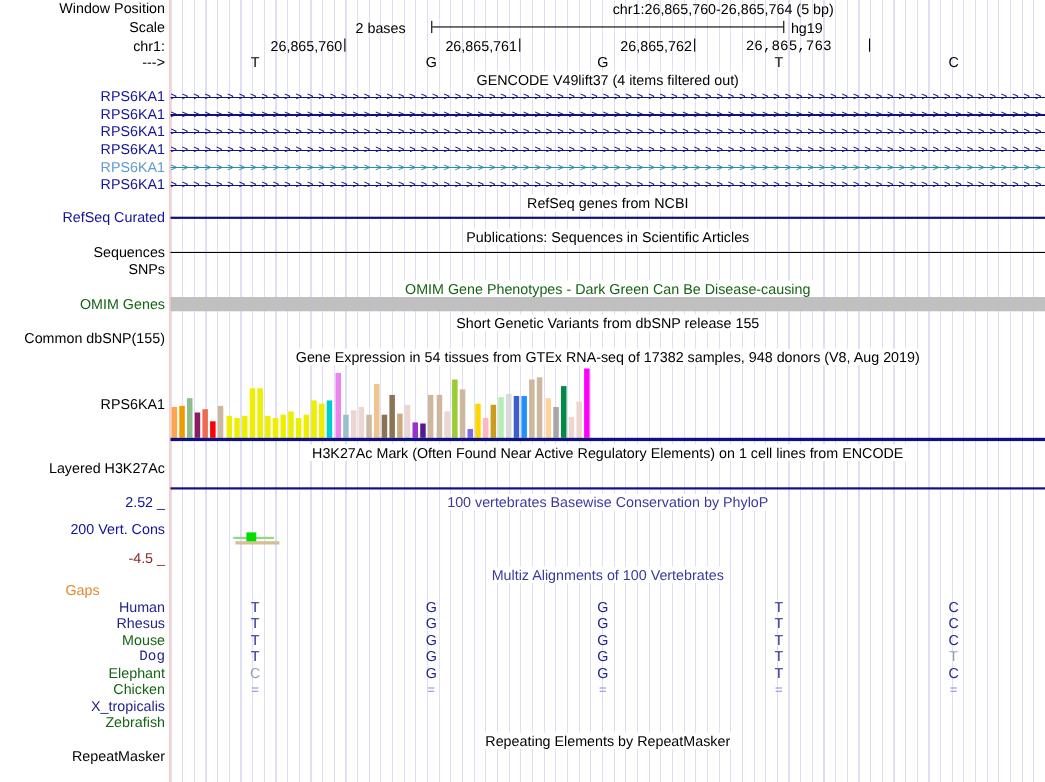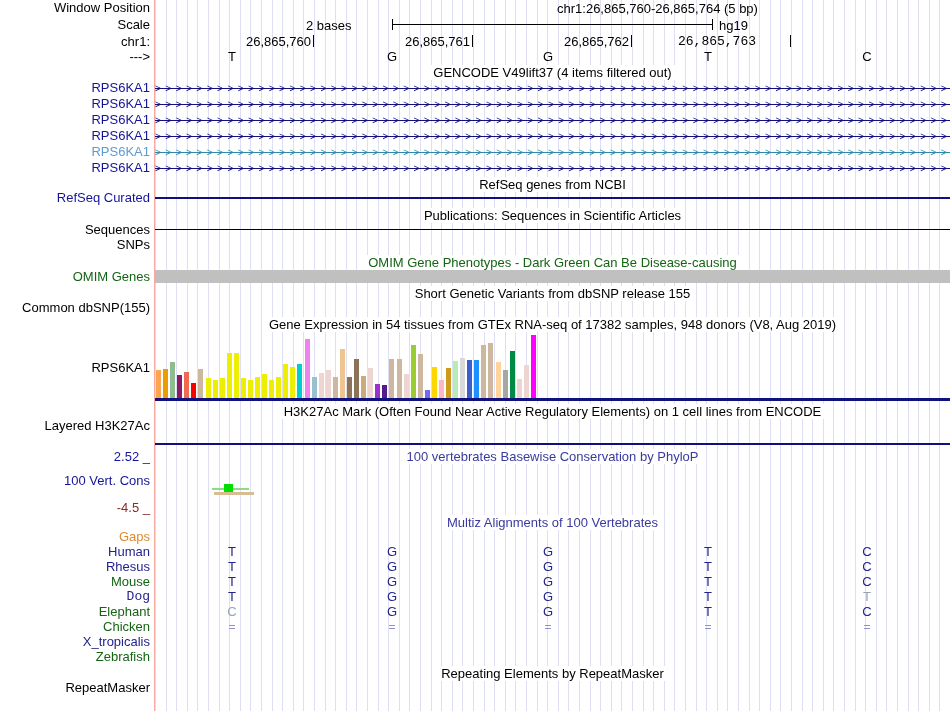--- a/index.html
+++ b/index.html
@@ -53,21 +53,21 @@
 <body>
 
 <div id="stage">
   <div id="grid"></div>
   <div id="window-left-edge"></div>
 
   <div class="lbl" style="top:1px">Window Position</div>
   <div class="abs" style="left:557px;top:1px">chr1:26,865,760-26,865,764 (5 bp)</div>
 
   <div class="lbl" style="top:18px">Scale</div>
-  <div class="abs" style="left:306px;top:18px;width:80px;text-align:left">2 bases</div>
+  <div class="abs" style="left:306px;top:18px;width:80px;text-align:center">2 bases</div>
   <div id="scale-bar">
       <i></i>
     </div>
   <div class="abs" style="left:719px;top:18px">hg19</div>
 
   <div class="lbl" style="top:35px">chr1:</div>
   <div id="ruler-ticks">
       <div class="tick-label" style="left: 223px;">26,865,760</div>
       <div class="tick-line" style="left: 313px;"></div>
       <div class="tick-label" style="left: 382px;">26,865,761</div>
@@ -172,21 +172,21 @@
       <div class="gtex-bar" style="left: 531px; top: 335px; height: 63px; background: rgb(255, 0, 255);"></div>
     </div>
   <div class="hline navybg" style="top:398px;height:3px"></div>
 
   <div class="title" style="top:405px"><span>H3K27Ac Mark (Often Found Near Active Regulatory Elements) on 1 cell lines from ENCODE</span></div>
   <div class="lbl" style="top:419px">Layered H3K27Ac</div>
   <div class="hline navybg" style="top:443px;height:2px"></div>
 
   <div class="title blue2" style="top:450px"><span>100 vertebrates Basewise Conservation by PhyloP</span></div>
   <div class="lbl navy" style="top:450px">2.52 _</div>
-  <div class="lbl navy" style="top:474px">100 Vert. Cons</div>
+  <div class="lbl navy" style="top:474px">200 Vert. Cons</div>
   <div class="lbl dkred" style="top:501px">-4.5 _</div>
   <div id="phylop-line"></div>
   <div id="phylop-square"></div>
   <div id="phylop-tan"></div>
 
   <div class="title blue2" style="top:516px"><span>Multiz Alignments of 100 Vertebrates</span></div>
   <div id="multiz-rows">
       <div class="aln-letter" style="left: 225px; top: 545px;">T</div>
       <div class="aln-letter" style="left: 385px; top: 545px;">G</div>
       <div class="aln-letter" style="left: 541px; top: 545px;">G</div>
@@ -220,21 +220,21 @@
     </div>
 
   <div class="title" style="top:667px"><span>Repeating Elements by RepeatMasker</span></div>
   <div class="lbl" style="top:681px">RepeatMasker</div>
 <div class="lbl navy" style="top: 81px;">RPS6KA1</div>
     <div class="lbl navy" style="top: 97px;">RPS6KA1</div>
     <div class="lbl navy" style="top: 113px;">RPS6KA1</div>
     <div class="lbl navy" style="top: 129px;">RPS6KA1</div>
     <div class="lbl ltblue" style="top: 145px;">RPS6KA1</div>
     <div class="lbl navy" style="top: 161px;">RPS6KA1</div>
-    <div class="lbl" style="top: 530px; color: rgb(225, 137, 48);">Gaps</div>
+    <div class="lbl" style="top: 530px; color: rgb(225, 137, 48); text-align: center;">Gaps</div>
     <div class="lbl" style="top: 545px; color: rgb(35, 35, 140);">Human</div>
     <div class="lbl" style="top: 560px; color: rgb(35, 35, 140);">Rhesus</div>
     <div class="lbl" style="top: 575px; color: rgb(20, 100, 20);">Mouse</div>
     <div class="lbl" style="top: 590px; color: rgb(35, 35, 140); font-family: Liberation Mono, monospace;">Dog</div>
     <div class="lbl" style="top: 605px; color: rgb(20, 100, 20);">Elephant</div>
     <div class="lbl" style="top: 620px; color: rgb(20, 100, 20);">Chicken</div>
     <div class="lbl" style="top: 635px; color: rgb(35, 35, 140);">X_tropicalis</div>
     <div class="lbl" style="top: 650px; color: rgb(20, 100, 20);">Zebrafish</div>
   </div>
 

